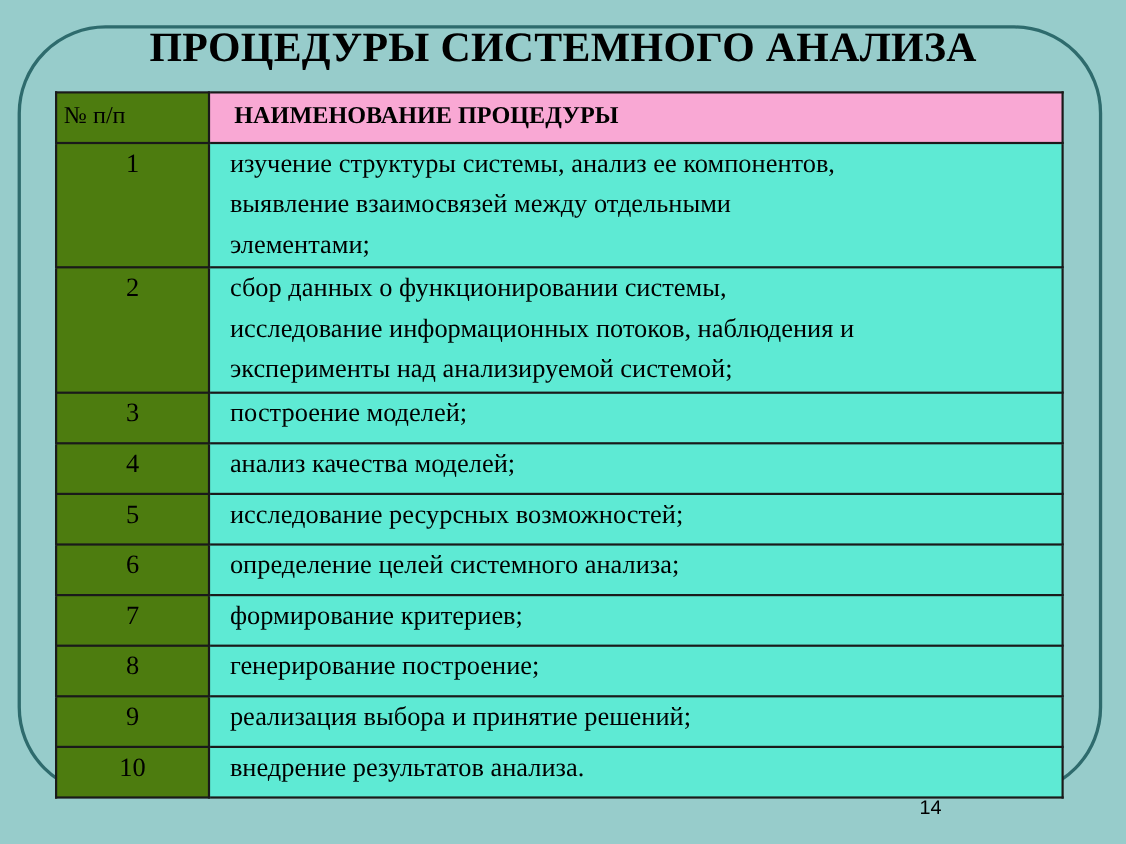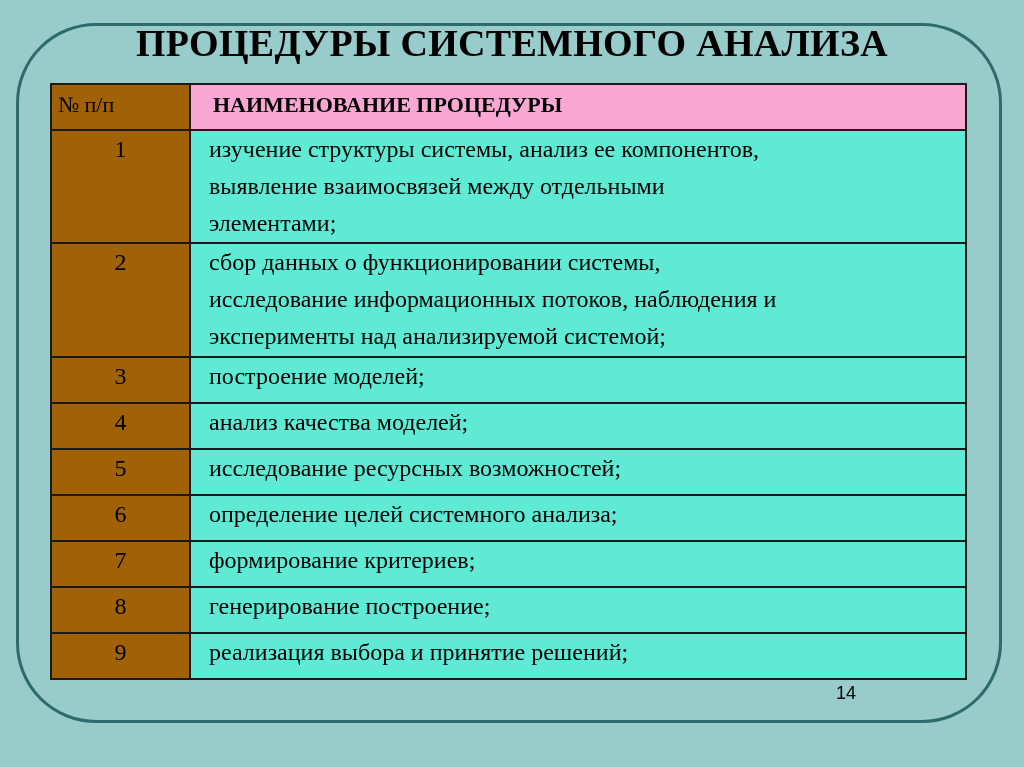--- a/index.html
+++ b/index.html
@@ -34,39 +34,39 @@
     font-size:24px;
     color:#000;
   }
   table.proc td {
     border:2px solid #1a1a1a;
     padding:0;
     vertical-align:top;
   }
   td.num {
     width:131px;
-    background:#a16207;
+    background:#4d7c0f;
     text-align:center;
   }
   td.name {
     background:#5eead4;
     padding-left:18px !important;
     padding-right:8px !important;
   }
   tr.head td.num { text-align:left; padding-left:6px !important; font-size:22px; }
   tr.head td.name { background:#f9a8d4; font-weight:bold; font-size:22px; padding-left:22px !important; }
   tr.head td { height:44px; line-height:40px; }
   .line { line-height:37px; display:block; }
   .num-text { line-height:37px; display:block; }
   tr.r1 td { height:111px; }
   tr.r2 td { height:112px; }
   tr.rs td { height:44px; }
   .pagenum {
     position:absolute;
-    left:836px; top:683px;
+    left:836px; top:724px;
     font-family:"Liberation Sans", "DejaVu Sans", sans-serif;
     font-size:18px;
     color:#000;
   }
 </style>
 </head>
 <body>
 
 <div class="frame"></div>
 
@@ -147,16 +147,24 @@
         </td>
   </tr>
   <tr class="rs">
     <td class="num">
           <span class="num-text">9</span>
         </td>
     <td class="name">
           <span class="line">реализация выбора и принятие решений;</span>
         </td>
   </tr>
+  <tr class="rs">
+    <td class="num">
+          <span class="num-text">10</span>
+        </td>
+    <td class="name">
+          <span class="line">внедрение результатов анализа.</span>
+        </td>
+  </tr>
 </tbody>
   </table>
 
 <div class="pagenum">14</div>
 
 </body></html>

